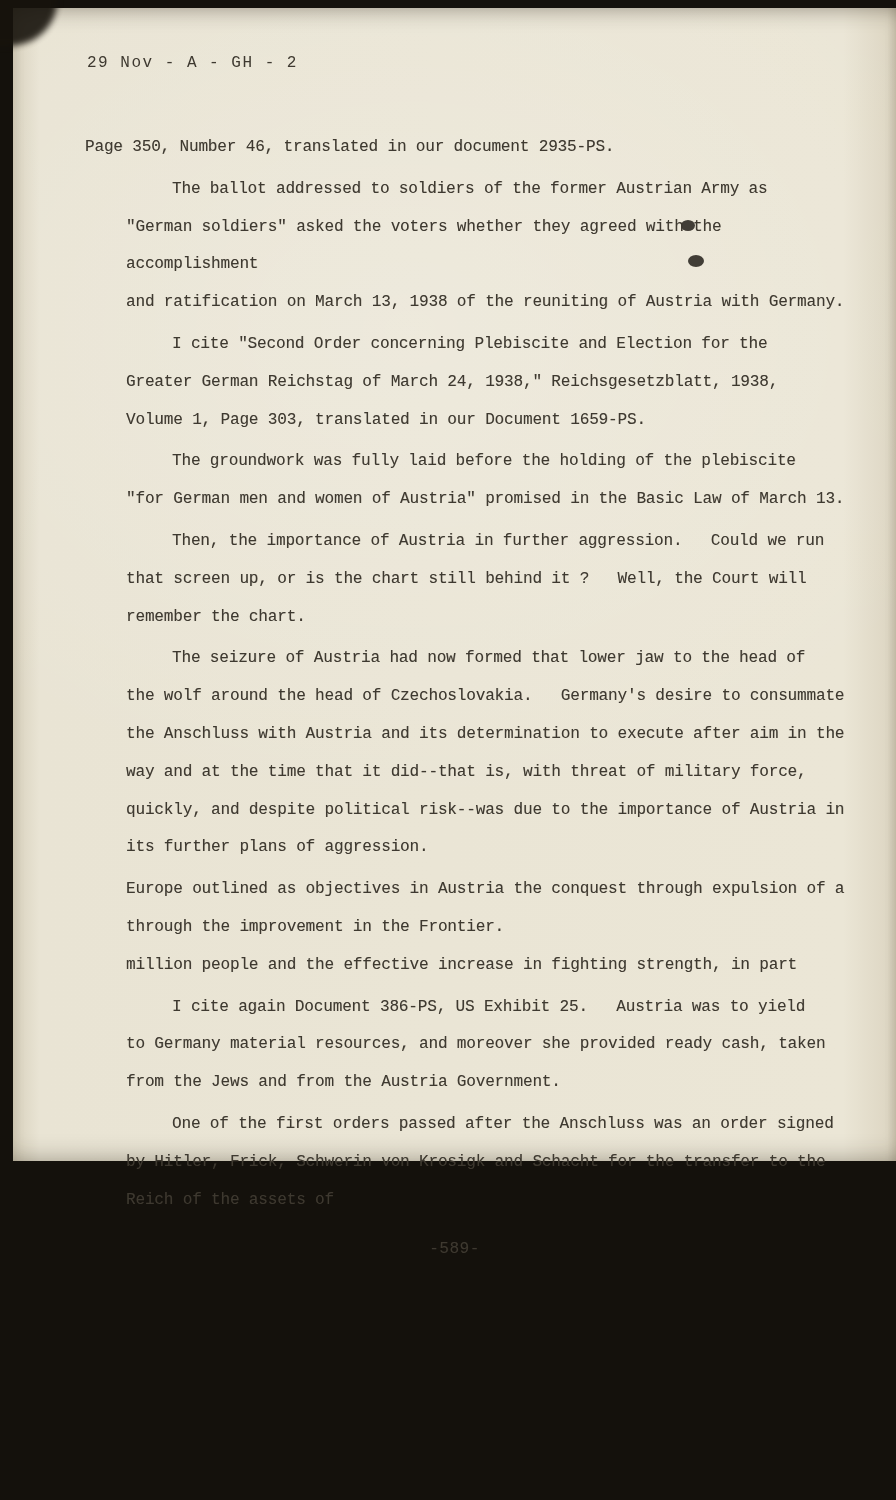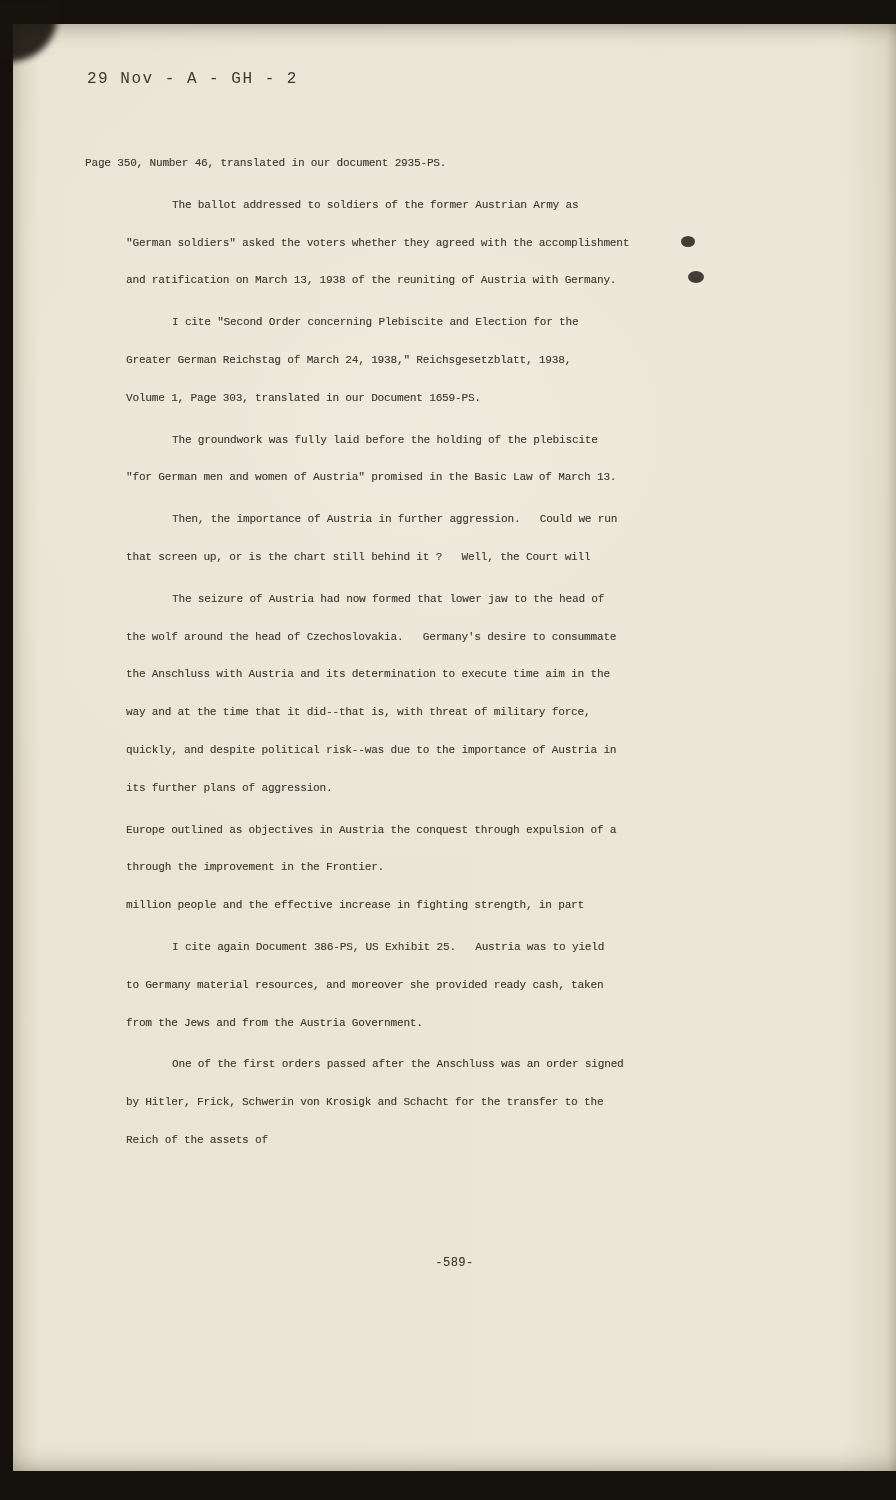--- a/index.html
+++ b/index.html
@@ -10,23 +10,23 @@
     width: 896px;
     height: 1500px;
     position: relative;
     overflow: hidden;
     background: #14110c;
     font-family: "Liberation Mono", "DejaVu Sans Mono", monospace;
   }
   .paper {
     position: absolute;
     left: 13px;
-    top: 24px;
+    top: 8px;
     width: 883px;
-    height: 1447px;
+    height: 1153px;
     background:
       radial-gradient(ellipse 900px 700px at 45% 28%, rgba(255,255,255,0.18), rgba(255,255,255,0) 70%),
       linear-gradient(90deg, #d8d1bd 0%, #e9e4d4 3%, #ebe6d6 94%, #ded7c4 99%, #cfc7b2 100%),
       #e8e3d3;
     box-shadow: inset 0 14px 22px -14px rgba(40,32,18,0.45),
                 inset 0 -16px 24px -16px rgba(40,32,18,0.4);
   }
   .corner-smudge {
     position: absolute;
     left: -26px;
@@ -54,39 +54,39 @@
     font-size: 16px;
     letter-spacing: 1.5px;
     color: #3e3930;
     white-space: pre;
   }
   .doc-body {
     position: absolute;
     left: 72px;
     top: 121px;
     right: 38px;
-    font-size: 11px;
+    font-size: 16px;
     line-height: 37.8px;
     letter-spacing: -0.15px;
     color: #3e3930;
   }
   .paragraph { margin: 0; }
   .paragraph + .paragraph { margin-top: 4px; margin-left: 41px; }
   .line {
     white-space: pre-wrap;
     text-shadow: 0.3px 0.3px 0 rgba(62,57,48,0.35);
   }
   .line.indent { padding-left: 46px; }
   .page-number {
     position: absolute;
     left: 0;
     right: 0;
     top: 1232px;
     text-align: center;
-    font-size: 12px;
+    font-size: 16px;
     letter-spacing: 0.5px;
     color: #3e3930;
     text-shadow: 0.3px 0.3px 0 rgba(62,57,48,0.35);
   }
 </style>
 </head>
 <body>
 
 <div class="paper">
   <div class="corner-smudge"></div>
@@ -109,25 +109,26 @@
         <div class="line">Greater German Reichstag of March 24, 1938," Reichsgesetzblatt, 1938,</div>
         <div class="line">Volume 1, Page 303, translated in our Document 1659-PS.</div>
       </div>
       <div class="paragraph">
         <div class="line indent">The groundwork was fully laid before the holding of the plebiscite</div>
         <div class="line">"for German men and women of Austria" promised in the Basic Law of March 13.</div>
       </div>
       <div class="paragraph">
         <div class="line indent">Then, the importance of Austria in further aggression.   Could we run</div>
         <div class="line">that screen up, or is the chart still behind it ?   Well, the Court will</div>
+        <div class="line">remember the chart.</div>
       </div>
       <div class="paragraph">
         <div class="line indent">The seizure of Austria had now formed that lower jaw to the head of</div>
         <div class="line">the wolf around the head of Czechoslovakia.   Germany's desire to consummate</div>
-        <div class="line">the Anschluss with Austria and its determination to execute time aim in the</div>
+        <div class="line">the Anschluss with Austria and its determination to execute after aim in the</div>
         <div class="line">way and at the time that it did--that is, with threat of military force,</div>
         <div class="line">quickly, and despite political risk--was due to the importance of Austria in</div>
         <div class="line">its further plans of aggression.</div>
       </div>
       <div class="paragraph">
         <div class="line">Europe outlined as objectives in Austria the conquest through expulsion of a</div>
         <div class="line">through the improvement in the Frontier.</div>
         <div class="line">million people and the effective increase in fighting strength, in part</div>
       </div>
       <div class="paragraph">

